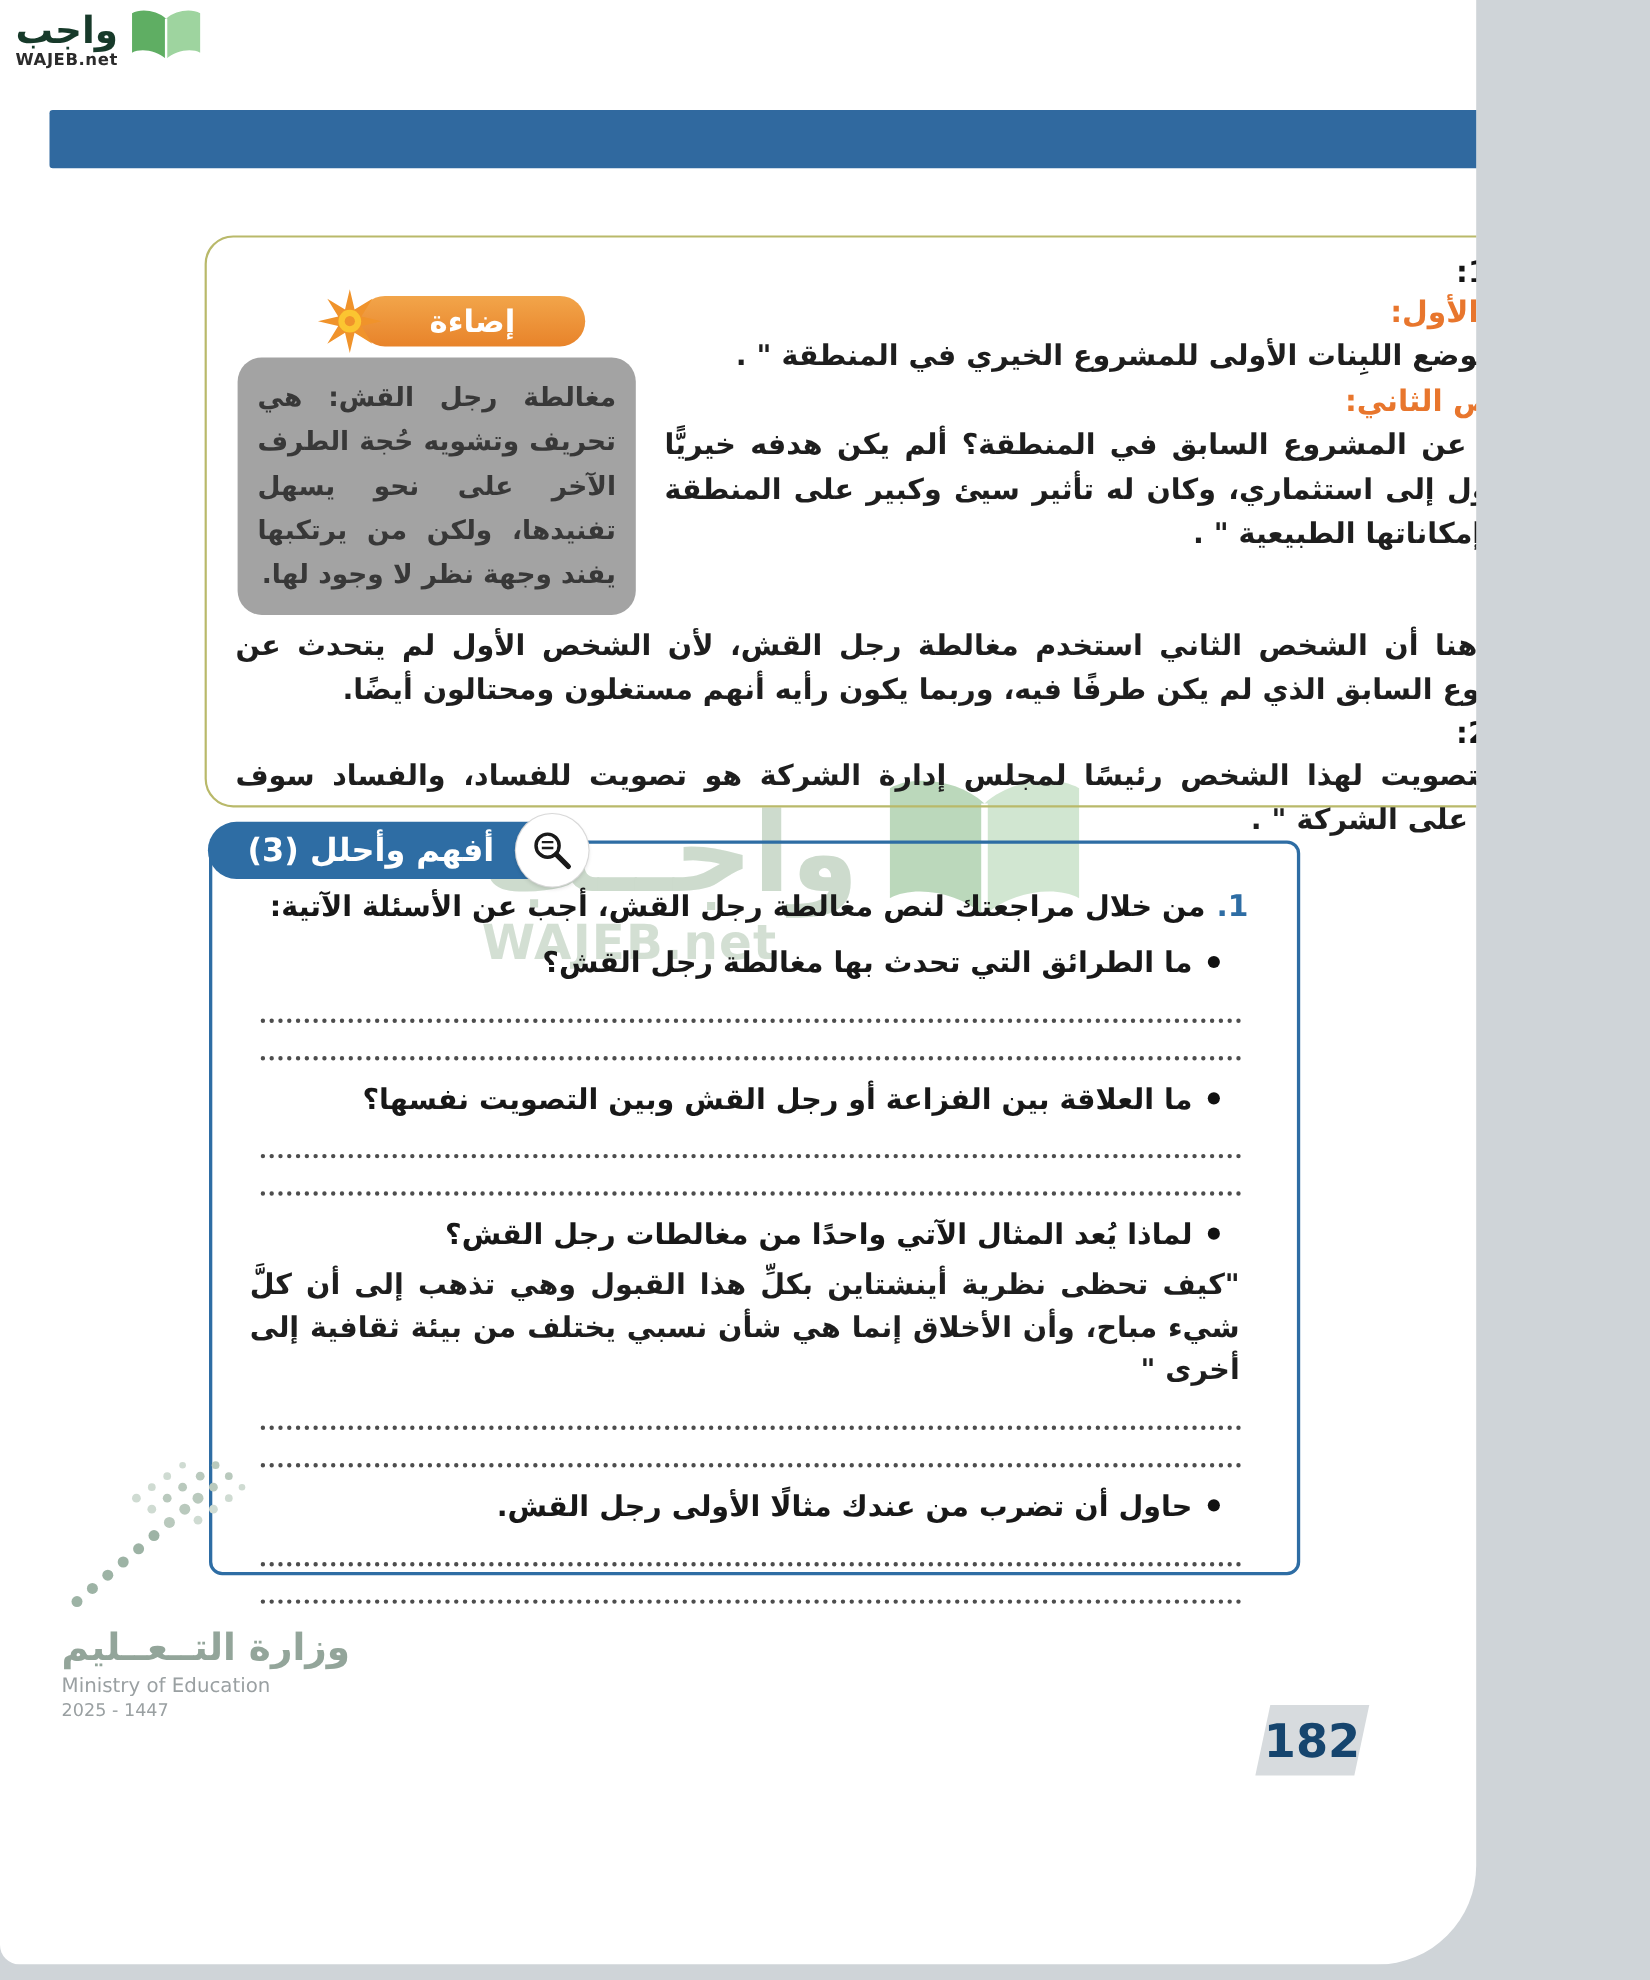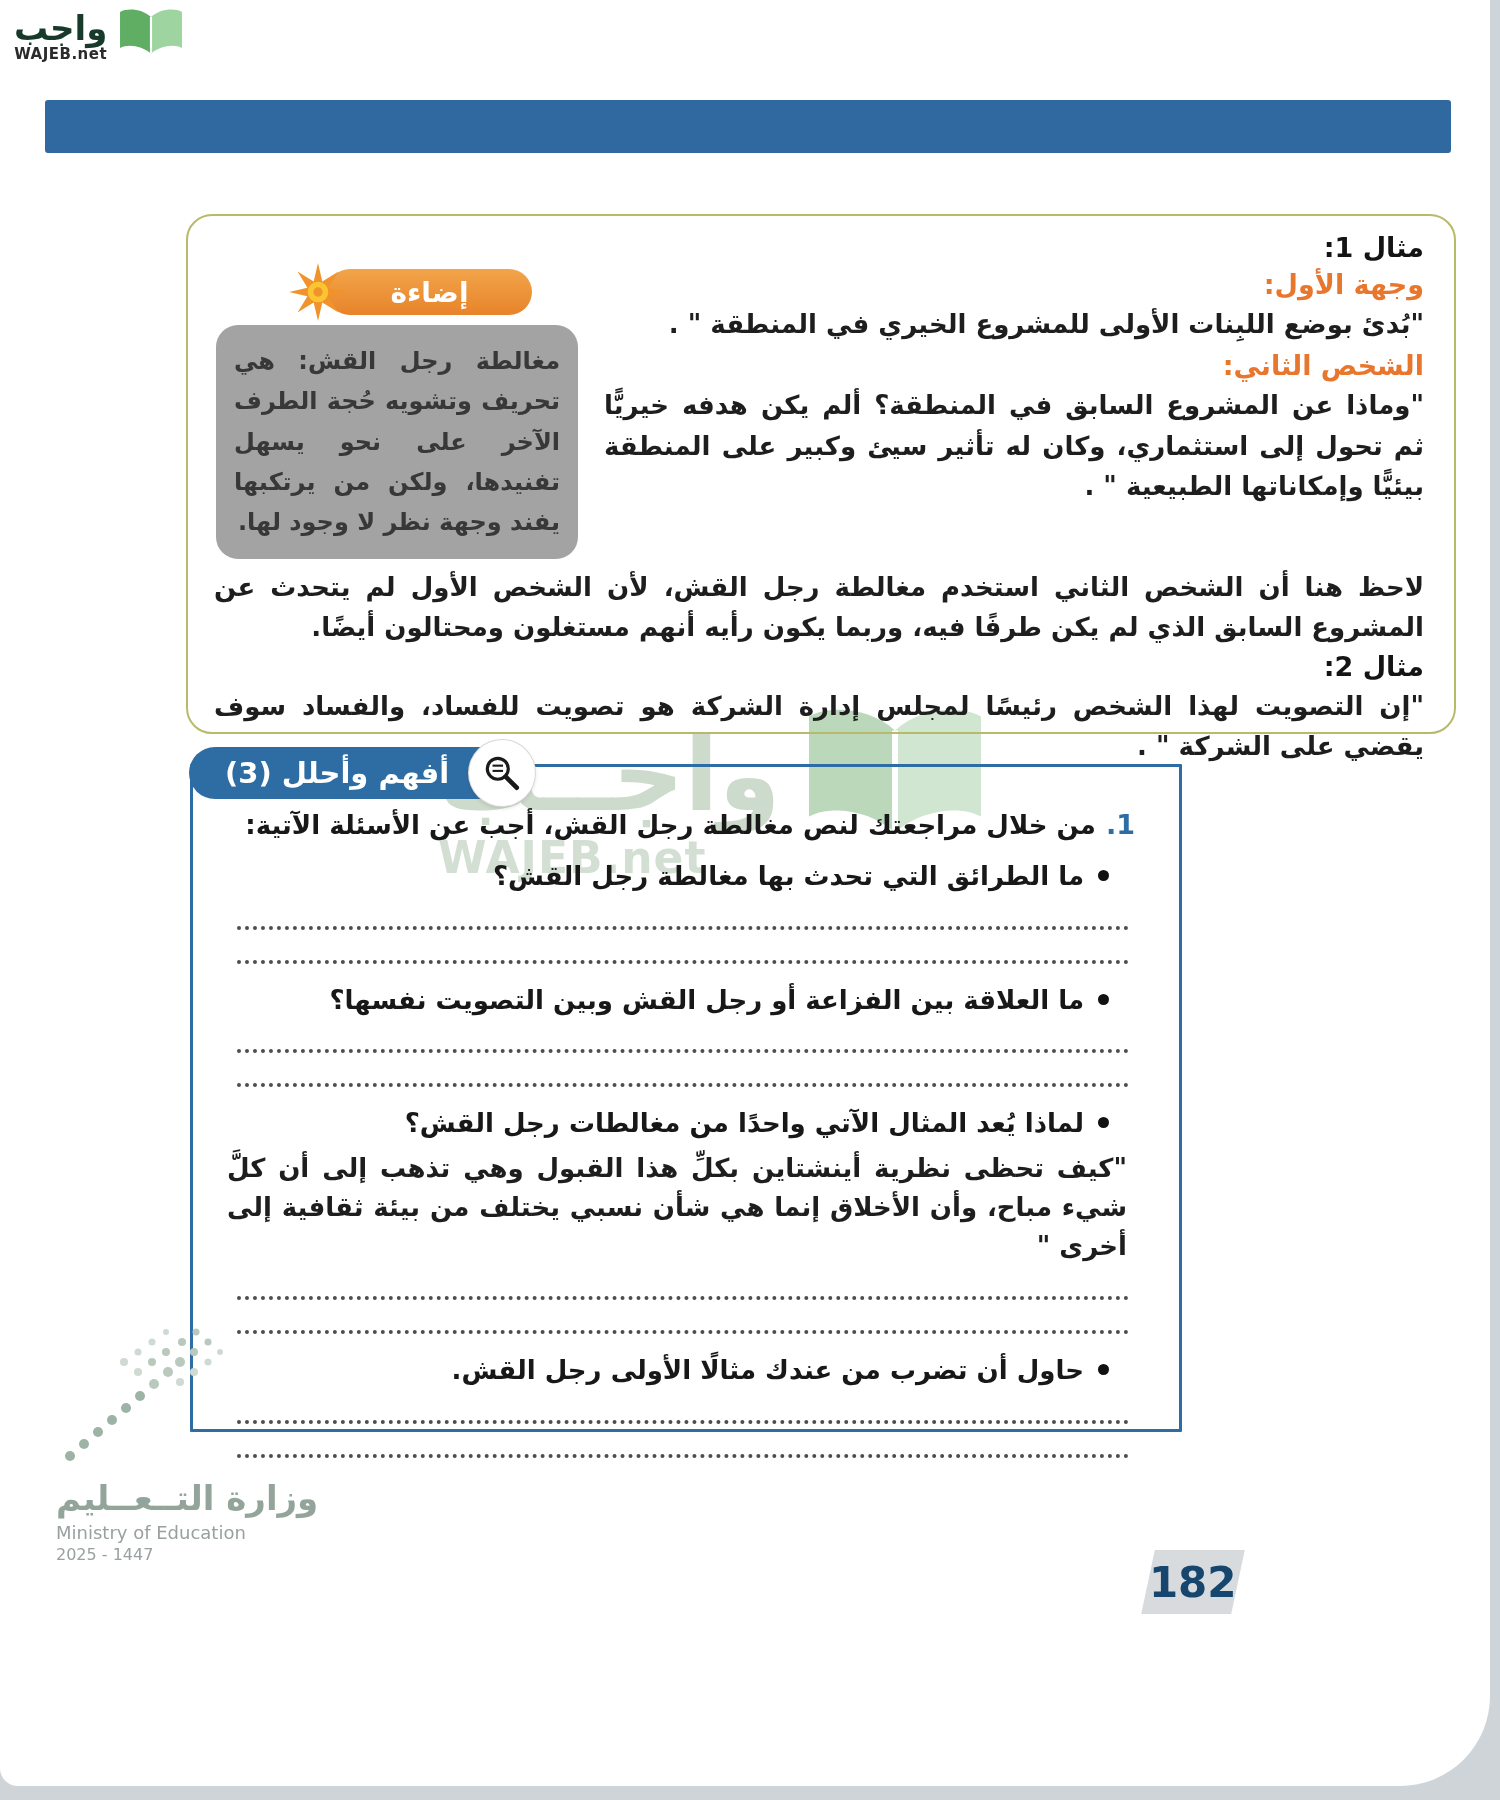--- a/index.html
+++ b/index.html
@@ -1,18 +1,18 @@
 <!DOCTYPE html>
 <html lang="ar"><head>
 <meta charset="utf-8">
 <style>
   html,body{margin:0;padding:0;background:#cfd4d8;}
   *{box-sizing:border-box;}
   body{font-family:"DejaVu Sans",sans-serif;}
-  .page{position:relative;width:1490px;height:1786px;background:#ffffff;
+  .page{position:relative;width:1342px;height:1786px;background:#ffffff;
         border-bottom-right-radius:90px;border-bottom-left-radius:18px;overflow:hidden;}
   
   .brand{position:absolute;left:14px;top:6px;display:flex;align-items:center;gap:8px;z-index:3;}
   .brand-text{display:flex;flex-direction:column;align-items:center;line-height:1.05;}
   .brand-title{font-size:34px;font-weight:bold;color:#173a2a;}
   .brand-sub{font-size:15px;font-weight:bold;color:#2b2b2b;letter-spacing:.5px;}
   
   .top-bar{position:absolute;left:45px;top:100px;width:1406px;height:53px;background:#30699f;border-radius:3px;z-index:2;}
   
   .watermark{position:absolute;left:438px;top:698px;display:flex;align-items:flex-start;gap:14px;opacity:.5;z-index:0;}
@@ -32,21 +32,21 @@
                 background:linear-gradient(180deg,#f2a54a,#e8832a);border-radius:26px;
                 display:flex;align-items:center;justify-content:center;
                 color:#fff;font-size:28px;font-weight:bold;}
   .sun{position:absolute;left:-40px;top:-8px;width:62px;height:62px;}
   .callout-bubble{margin-top:10px;background:#a3a3a3;border-radius:22px;padding:16px 18px;
                   font-size:24px;font-weight:bold;color:#383838;line-height:1.68;
                   text-align:justify;text-align-last:right;}
   .clear{clear:left;}
   
   .activity-box{position:absolute;left:190px;top:764px;width:992px;height:668px;
-                border:3px solid #2e6da4;border-radius:1px;direction:rtl;
+                border:3px solid #2e6da4;border-radius:12px;direction:rtl;
                 padding:40px 44px 18px 34px;z-index:1;background:transparent;}
   .activity-header{position:absolute;top:-27px;left:-4px;display:flex;align-items:center;direction:ltr;}
   .activity-pill{height:52px;background:#2e6da4;border-radius:28px;display:flex;align-items:center;
                  padding:0 64px 0 36px;color:#ffffff;font-size:29px;font-weight:bold;}
   .magnifier-circle{width:66px;height:66px;border-radius:50%;background:#ffffff;margin-left:-44px;
                     display:flex;align-items:center;justify-content:center;
                     box-shadow:0 0 0 1px #d8d8d8,0 2px 4px rgba(0,0,0,.15);z-index:2;}
   .q-row{display:flex;gap:10px;align-items:baseline;margin-top:2px;}
   .q-num{color:#2e6da4;font-size:27px;font-weight:bold;}
   .q-text{font-size:26px;font-weight:bold;color:#181818;}

